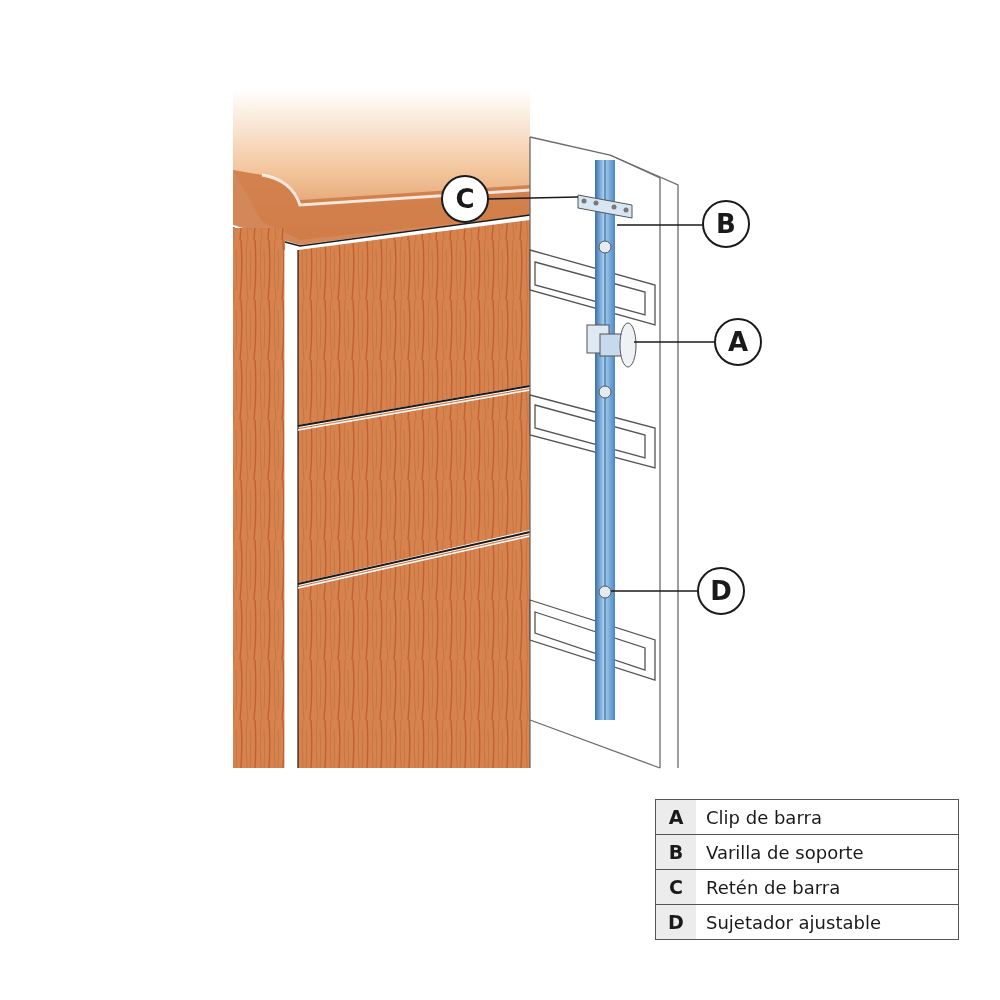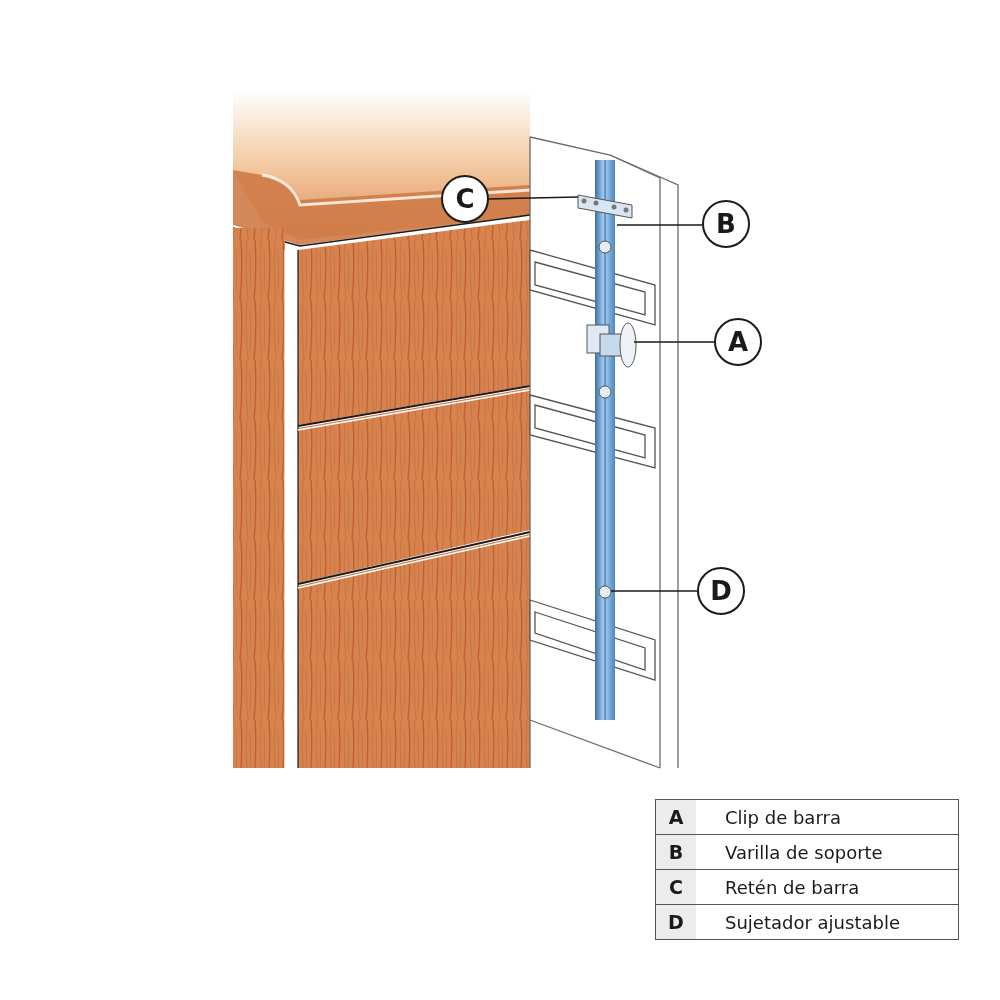--- a/index.html
+++ b/index.html
@@ -5,21 +5,21 @@
   html,body{margin:0;padding:0;background:#ffffff;}
   body{width:1000px;height:1000px;position:relative;overflow:hidden;font-family:"DejaVu Sans","Liberation Sans",sans-serif;}
   .illus{position:absolute;left:0;top:0;width:1000px;height:800px;}
   .callout{position:absolute;width:48px;height:48px;border:2px solid #1a1a1a;border-radius:50%;background:#fff;
     display:flex;align-items:center;justify-content:center;font-weight:bold;font-size:26px;color:#1a1a1a;box-sizing:border-box;}
   .legend{position:absolute;left:655px;top:799px;width:302px;border:1.5px solid #555;border-collapse:collapse;}
   .legend .row{display:flex;height:34px;border-bottom:1.5px solid #555;align-items:center;}
   .legend .row:last-child{border-bottom:none;}
   .legend .key{width:40px;height:100%;background:#ececec;display:flex;align-items:center;justify-content:center;
     font-weight:bold;font-size:19px;color:#1a1a1a;}
-  .legend .lbl{padding-left:29px;font-size:18px;color:#1a1a1a;}
+  .legend .lbl{padding-left:10px;font-size:18px;color:#1a1a1a;}
 </style>
 </head>
 <body>
 
 <svg class="illus" viewBox="0 0 1000 800" width="1000" height="800">
   <defs>
     <linearGradient id="topfade" x1="0" y1="0" x2="0" y2="1">
       <stop offset="0" stop-color="#ffffff"></stop>
       <stop offset="0.55" stop-color="#f2c49a"></stop>
       <stop offset="1" stop-color="#d88a55"></stop>

